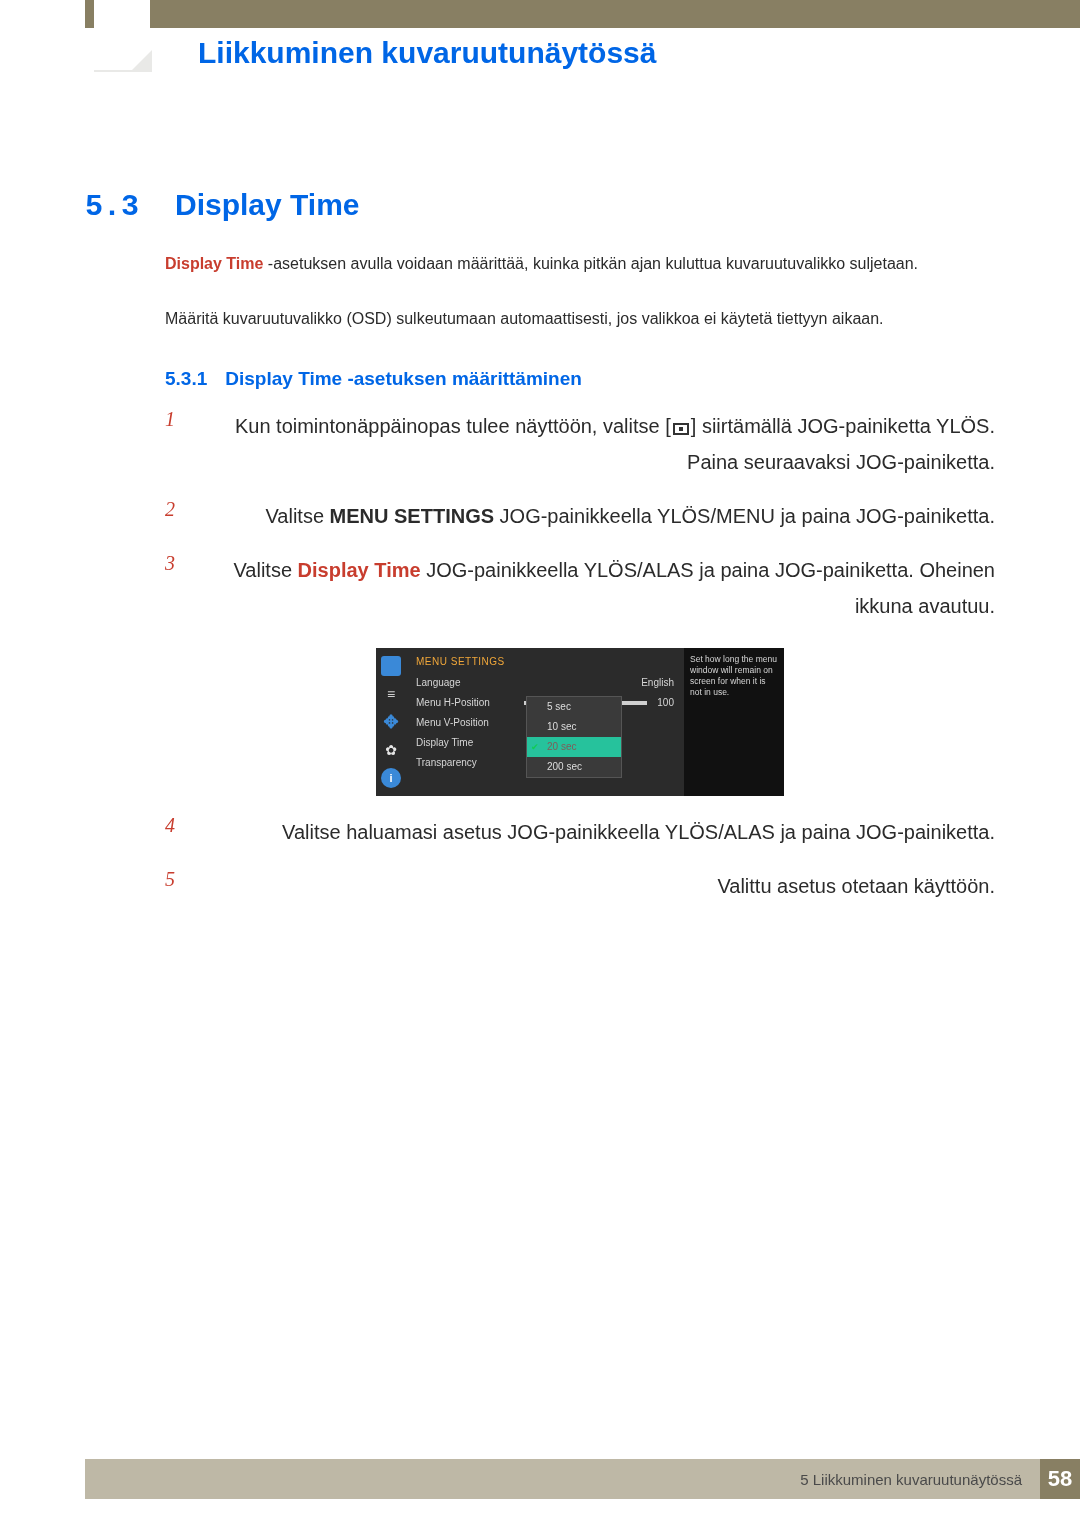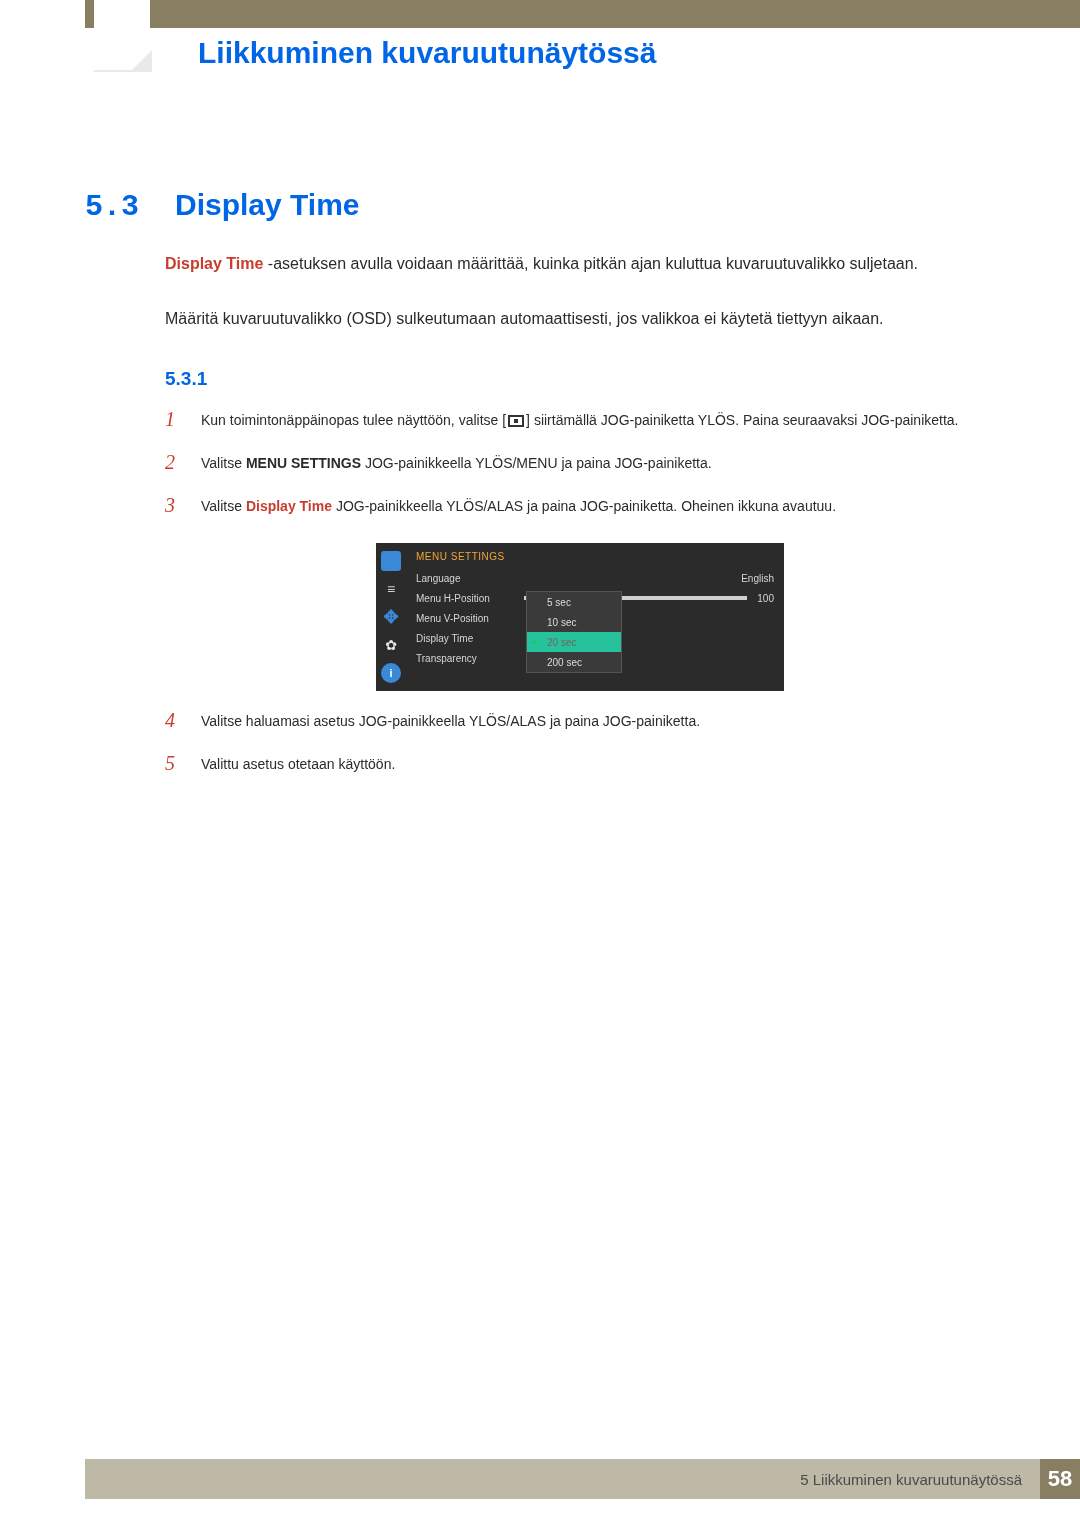--- a/index.html
+++ b/index.html
@@ -52,21 +52,21 @@
   .sec-num { font-size: 30px; font-weight: bold; color: #0066e6; min-width: 64px; font-family: Liberation Mono, monospace; }
   .sec-title { font-size: 30px; font-weight: bold; color: #0066e6; }
   .body-col { margin-left: 80px; }
   .para { font-size: 16px; line-height: 1.8; margin-top: 26px; color: #2b2b2b; }
   .hl-red { color: #c83d2e; font-weight: bold; }
   .subsec-row { display: flex; align-items: flex-end; gap: 18px; margin-top: 34px; }
   .subsec-num { font-size: 19px; font-weight: bold; color: #0066e6; }
   .subsec-title { font-size: 19px; font-weight: bold; color: #0066e6; }
   .step-row { display: flex; gap: 18px; margin-top: 18px; }
   .step-num { font-size: 20px; font-style: italic; color: #c83d2e; font-family: Georgia, 'Times New Roman', serif; min-width: 18px; }
-  .step-text { font-size: 14px; line-height: 1.8; color: #2b2b2b; flex: 1; }
+  .step-text { font-size: 20px; line-height: 1.8; color: #2b2b2b; flex: 1; text-align: right; }
   .step-text .bold { font-weight: bold; }
   .step-text .bold-red { font-weight: bold; color: #c83d2e; }
   .menu-icon-inline {
     display: inline-block;
     width: 16px; height: 12px;
     border: 2px solid #333;
     vertical-align: -2px;
     position: relative;
     margin: 0 2px;
   }
@@ -151,20 +151,21 @@
   </div>
 
   <div class="body-col">
     <div class="para">
       <span class="hl-red">Display Time</span><span> -asetuksen avulla voidaan määrittää, kuinka pitkän ajan kuluttua kuvaruutuvalikko suljetaan.</span>
     </div>
     <div class="para">Määritä kuvaruutuvalikko (OSD) sulkeutumaan automaattisesti, jos valikkoa ei käytetä tiettyyn aikaan.</div>
 
     <div class="subsec-row">
       <div class="subsec-num">5.3.1</div>
+      <div class="subsec-title">Display Time -asetuksen määrittäminen</div>
     </div>
 
     <div class="step-row">
       <div class="step-num">1</div>
       <div class="step-text">
         <span>Kun toimintonäppäinopas tulee näyttöön, valitse [</span><span class="menu-icon-inline"></span><span>] siirtämällä JOG-painiketta YLÖS. Paina seuraavaksi JOG-painiketta.</span>
       </div>
     </div>
 
     <div class="step-row">
@@ -210,20 +211,21 @@
           <div class="osd-row">
             <div class="osd-label">Transparency</div>
           </div>
           <div class="osd-popup">
             <div class="osd-opt">5 sec</div>
             <div class="osd-opt">10 sec</div>
             <div class="osd-opt sel">20 sec</div>
             <div class="osd-opt">200 sec</div>
           </div>
         </div>
+        <div class="osd-tip">Set how long the menu window will remain on screen for when it is not in use.</div>
       </div>
     </div>
 
     <div class="step-row">
       <div class="step-num">4</div>
       <div class="step-text">Valitse haluamasi asetus JOG-painikkeella YLÖS/ALAS ja paina JOG-painiketta.</div>
     </div>
     <div class="step-row">
       <div class="step-num">5</div>
       <div class="step-text">Valittu asetus otetaan käyttöön.</div>

